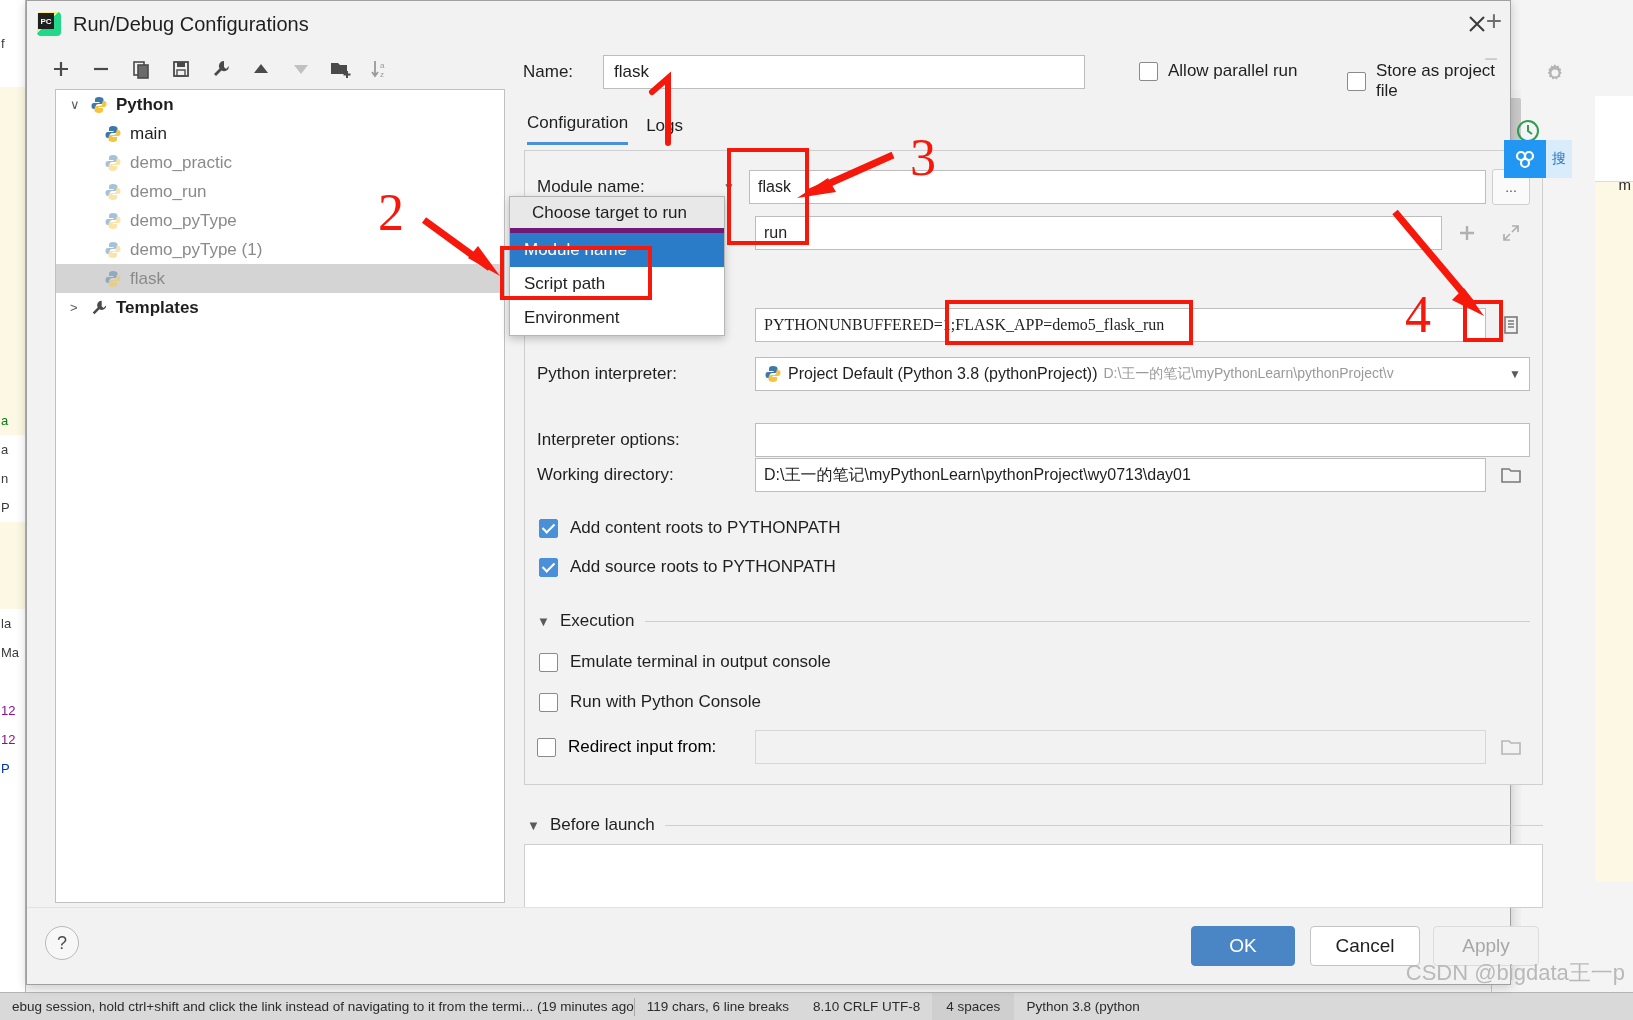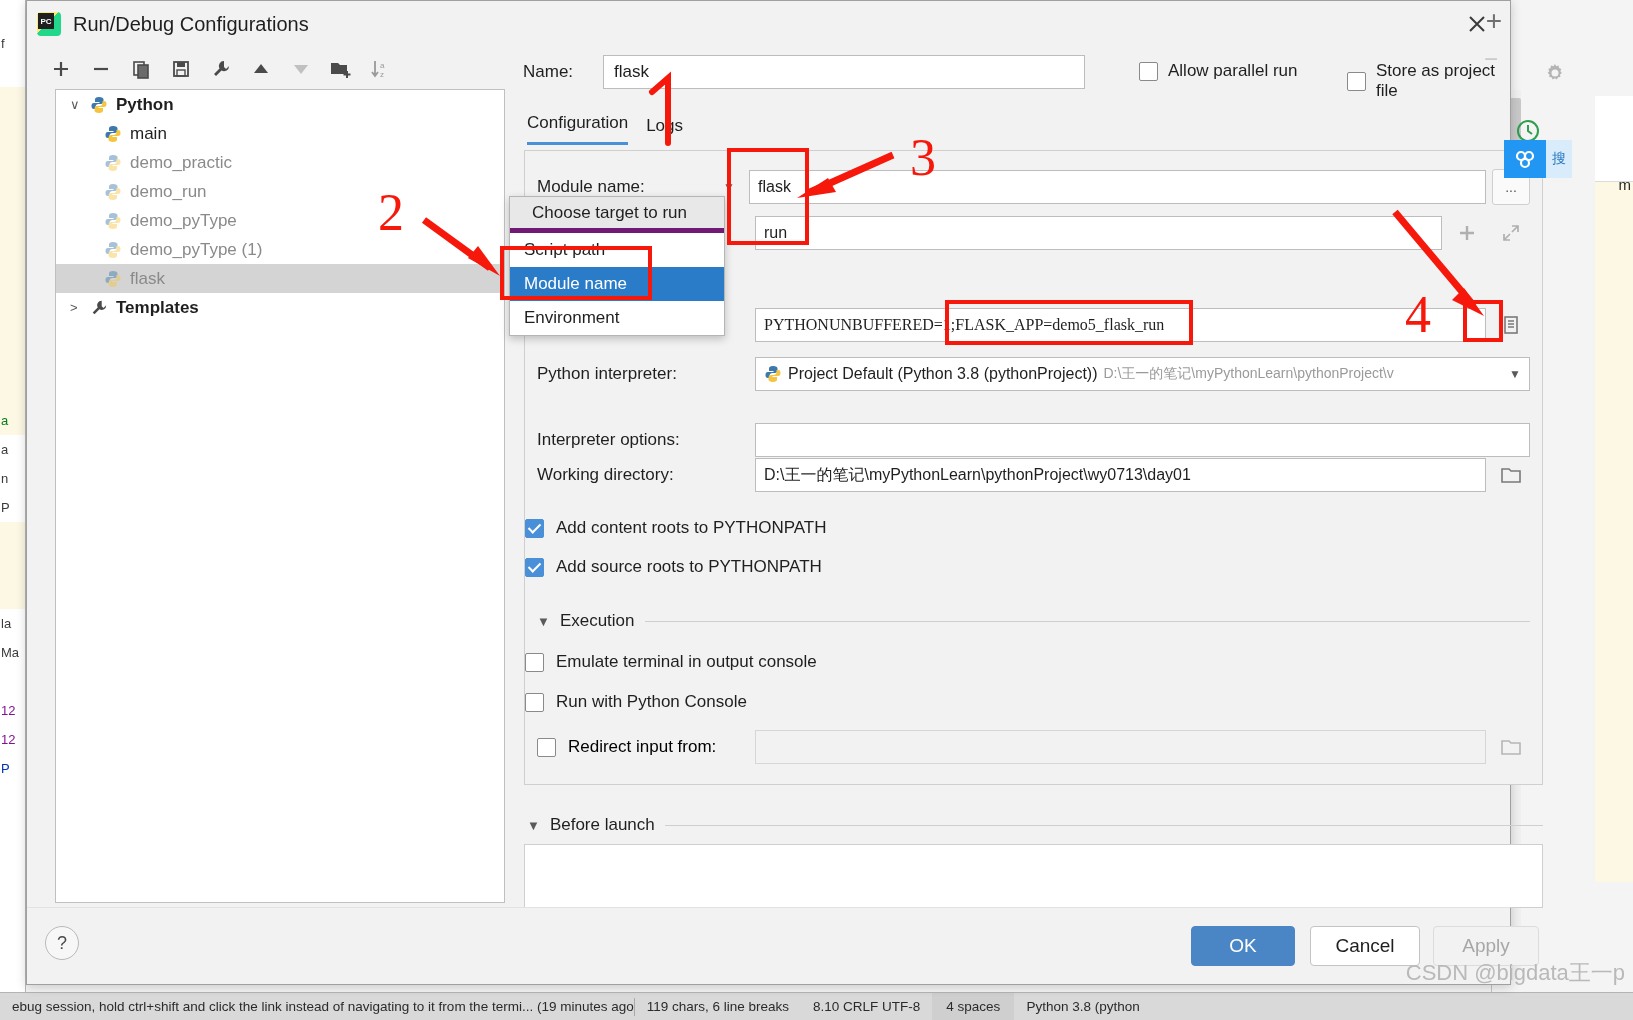--- a/index.html
+++ b/index.html
@@ -245,21 +245,21 @@
     padding-left: 22px; border-bottom: 5px solid #701a75;
   }
   .dd-item {
     height: 34px; font-size: 17px; color: #1f1f1f;
     display: flex; align-items: center; padding-left: 14px; cursor: pointer;
   }
   .dd-item.sel { background: #2a7bc8; color: #ffffff; }
 
   
   .crow {
-    position: absolute; left: 0;
+    position: absolute; left: 14px;
     display: flex; align-items: center; gap: 12px;
     font-size: 17px; color: #1f1f1f;
   }
   .section-head {
     position: absolute; left: 12px; right: 12px;
     display: flex; align-items: center; gap: 10px;
     font-size: 17px; color: #1f1f1f;
   }
   .section-head .tri { color: #5a5a5a; font-size: 13px; }
   .section-head .rule { flex: 1; height: 1px; background: #cfcfcf; }
@@ -683,22 +683,22 @@
   <div class="dlg-footer">
     <div class="help-btn">?</div>
     <div class="btn" id="btn-ok">OK</div>
     <div class="btn" id="btn-cancel">Cancel</div>
     <div class="btn" id="btn-apply">Apply</div>
   </div>
 </div>
 
 <div class="dropdown">
   <div class="dd-head">Choose target to run</div>
+  <div class="dd-item sel">Module name</div>
   <div class="dd-item">Script path</div>
-  <div class="dd-item sel">Module name</div>
   <div class="dd-item">Environment</div>
 </div>
 
 <div class="watermark">CSDN @bigdata王一p</div>
 
 <div id="annot">
   <svg width="1633" height="1020" style="position:absolute;left:0;top:0;">
 
     <g>
       <path d="M424 220 L490 268" stroke="#f5180b" stroke-width="7" fill="none"></path>

